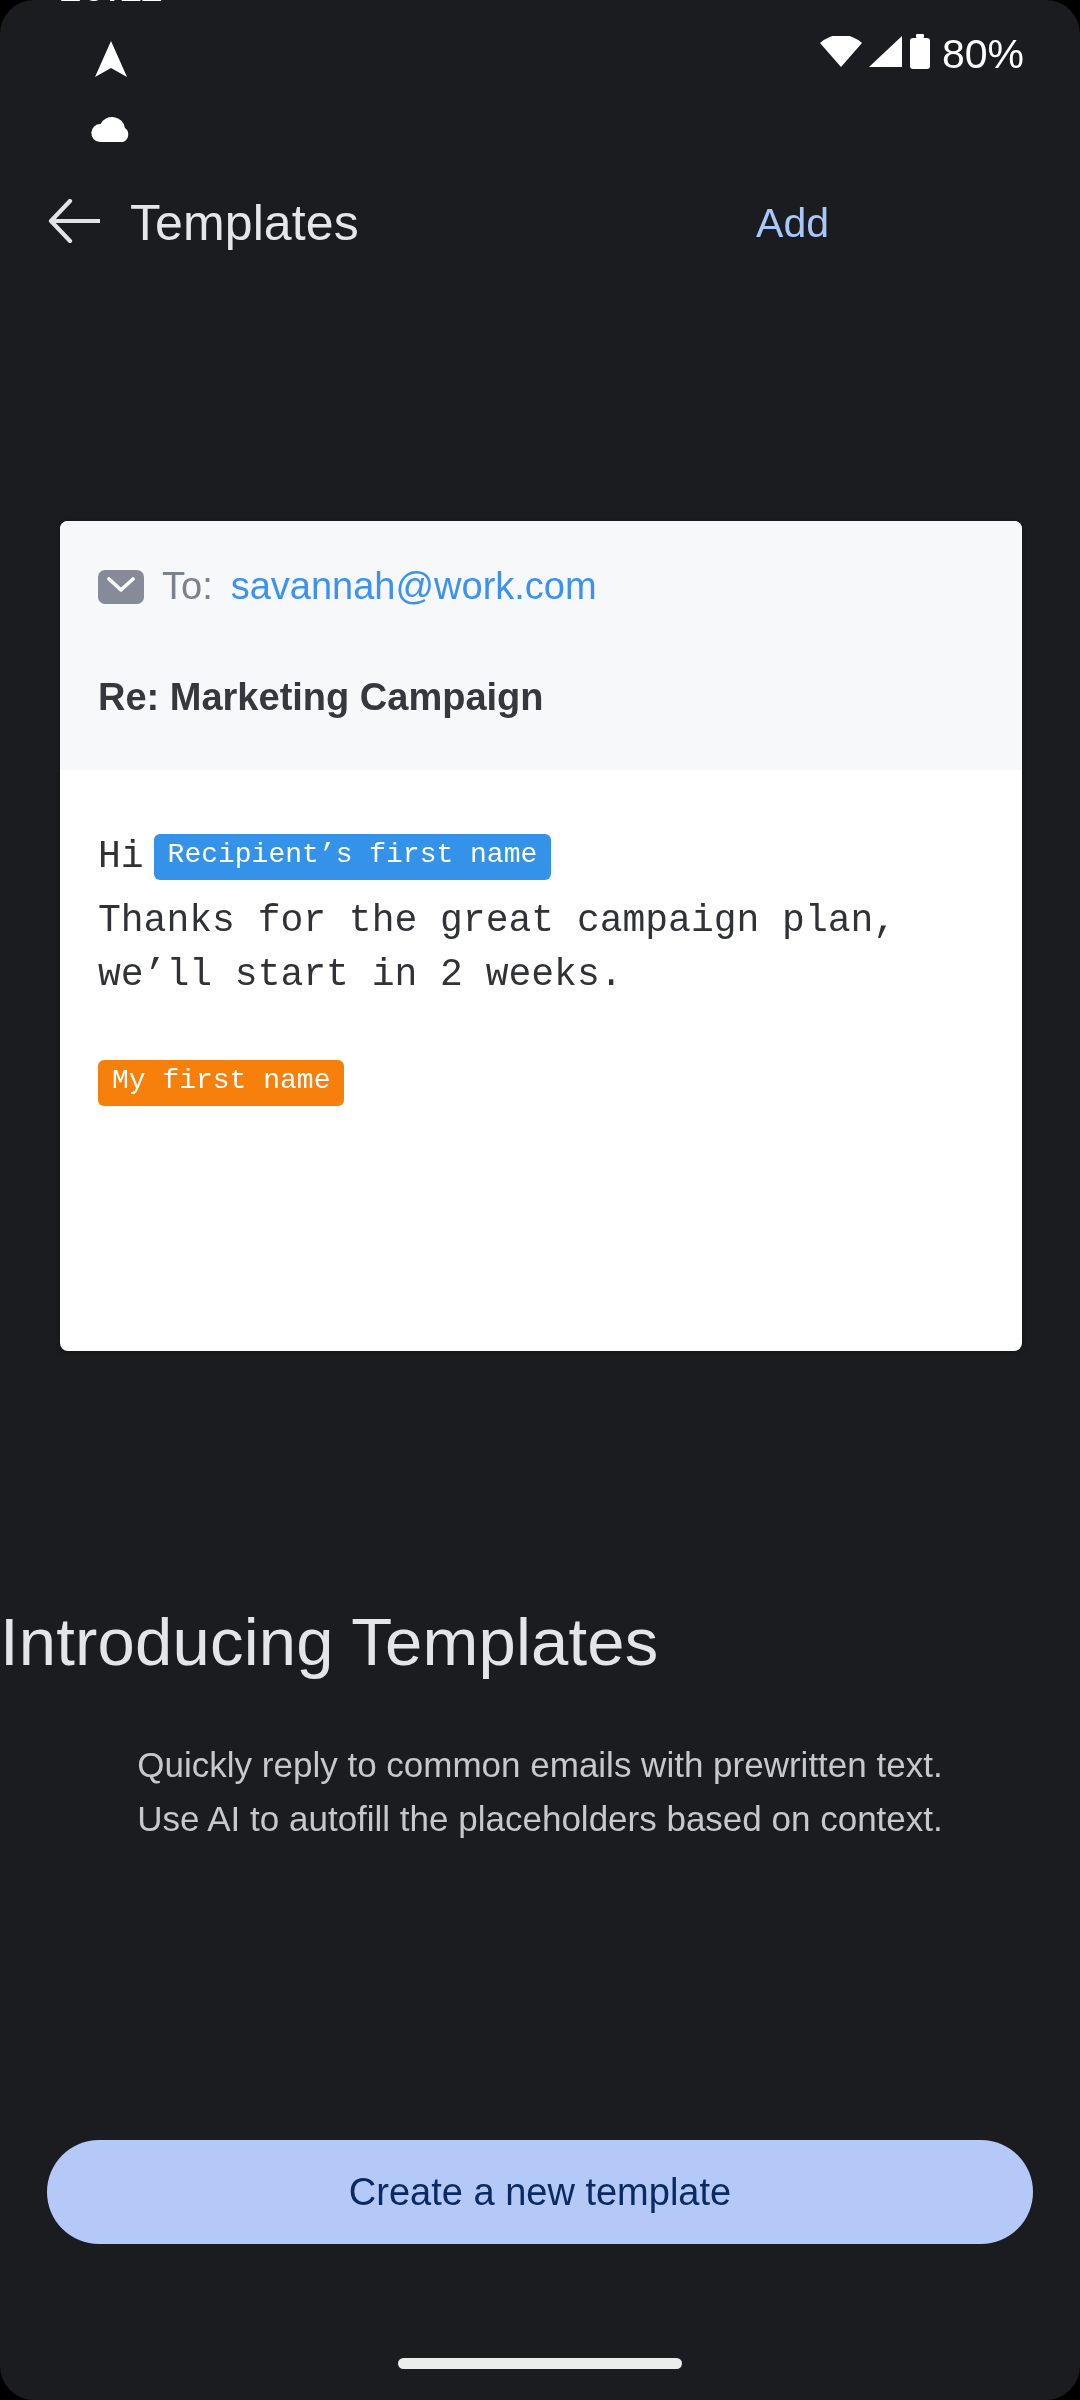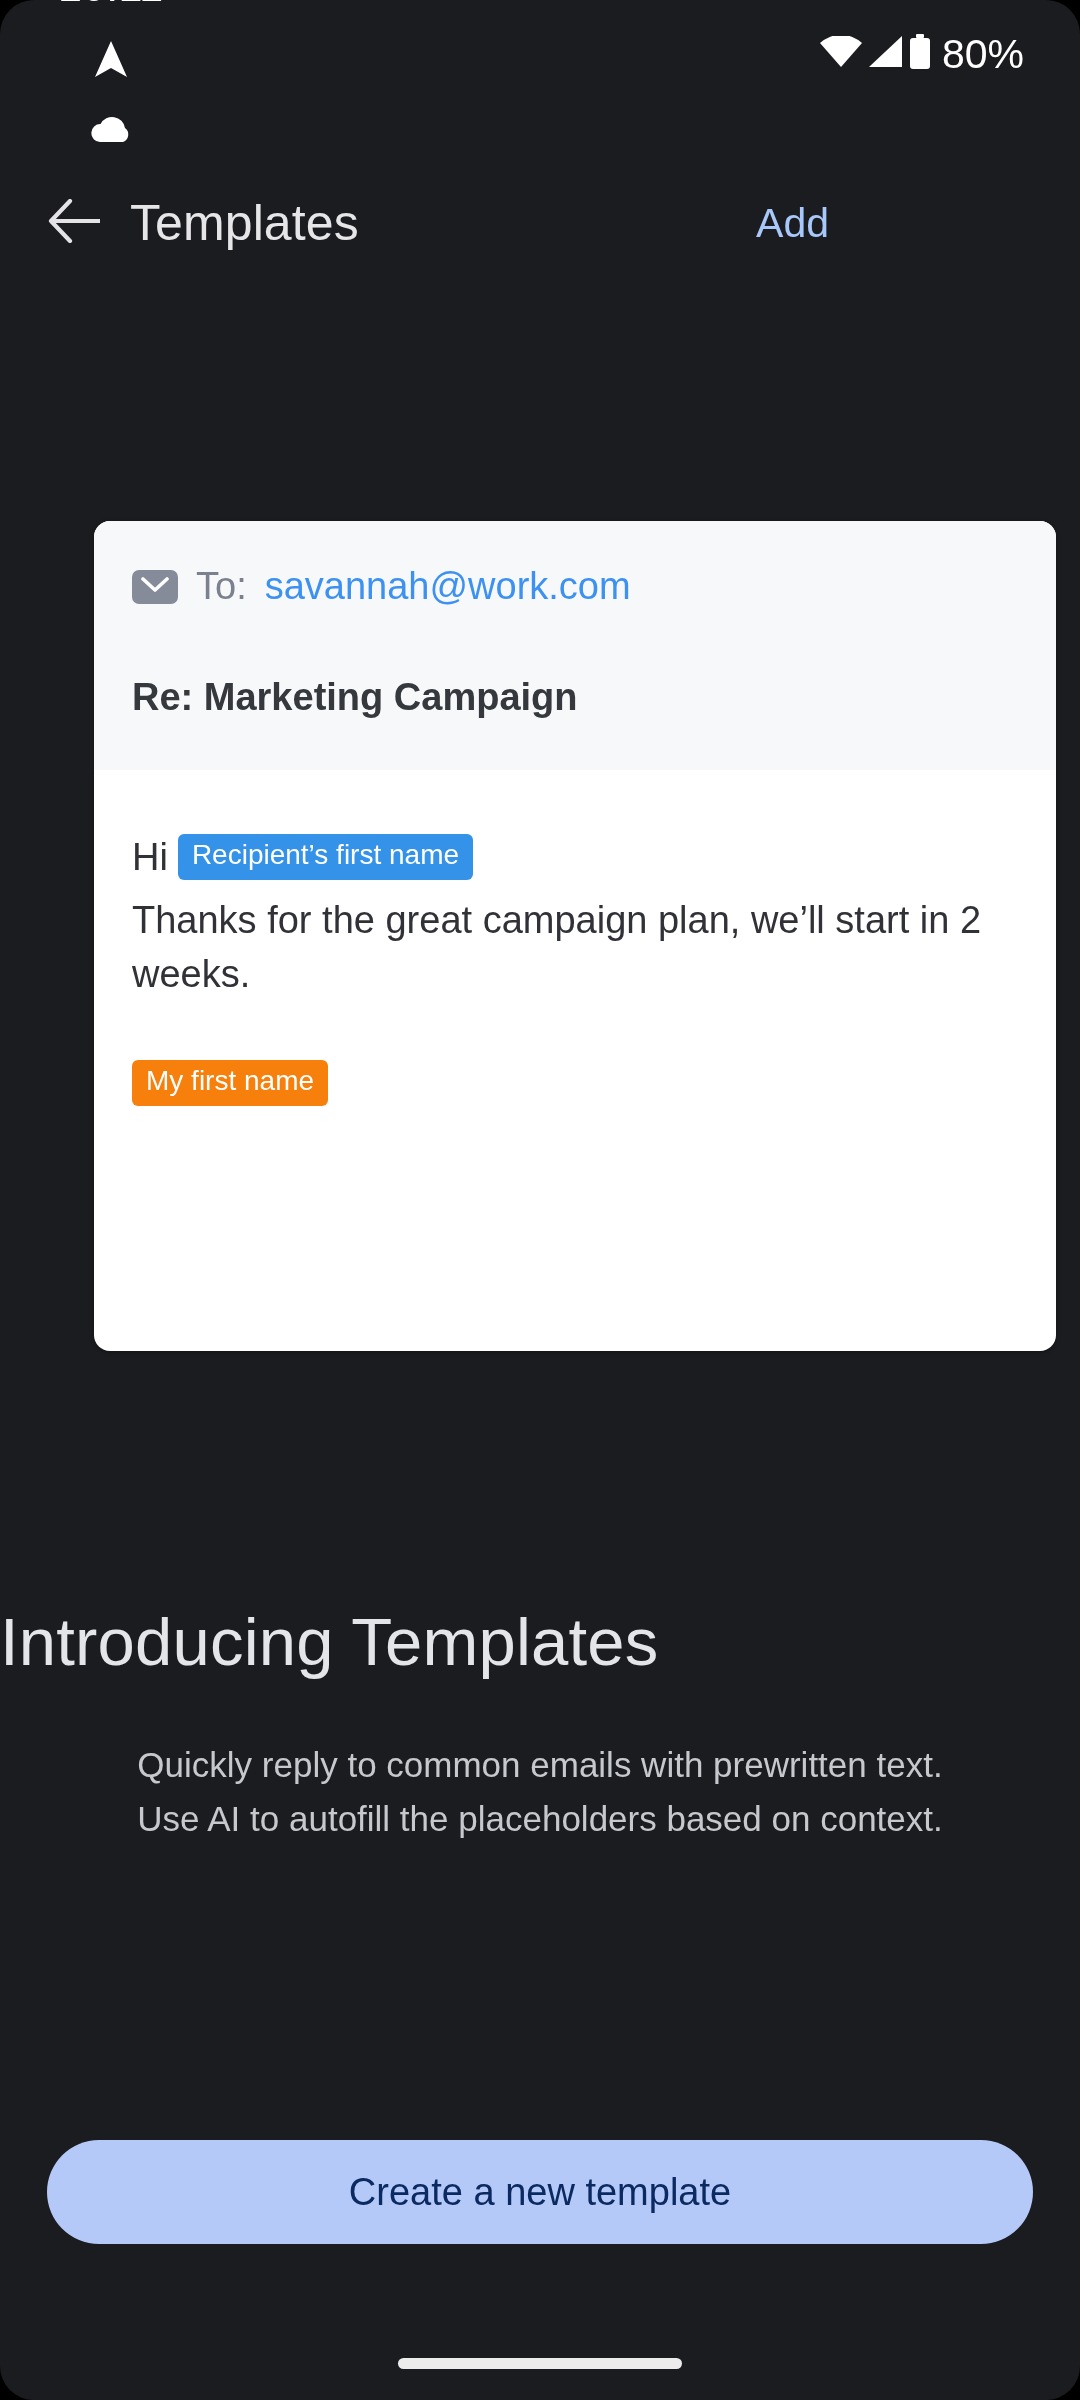--- a/index.html
+++ b/index.html
@@ -46,39 +46,38 @@
     color:#E6E6E8; font-size:50px; margin-left:8px; letter-spacing:0.1px;
   }
   .appbar-action {
     margin-left:auto; margin-right:46px;
     color:#A8C7FA; font-size:41px; padding:14px 10px;
   }
 
   
   .card {
     position:absolute; left:60px; top:521px; width:962px; height:830px;
-    background:#FFFFFF; border-radius:16px; overflow:hidden;
+    background:#FFFFFF; border-radius:8px; overflow:hidden;
     box-shadow:0 1px 4px rgba(0,0,0,0.35);
-    margin-left:34px;
   }
   .card-header {
     background:#F7F8FA; height:249px; padding:44px 38px 0 38px;
   }
   .to-row { display:flex; align-items:center; gap:18px; }
   .envelope {
     width:46px; height:34px; background:#868B99; border-radius:7px;
     display:flex; align-items:flex-start; justify-content:center;
     padding-top:7px; flex:0 0 auto;
   }
   .to-label { color:#7C8190; font-size:38px; }
   .to-email { color:#3D91F0; font-size:38px; }
   .card-subject {
     margin-top:68px; color:#35383D; font-size:38px; font-weight:bold;
   }
-  .card-body { padding:64px 38px 0 38px; background:#FFFFFF; }
+  .card-body { padding:64px 38px 0 38px; background:#FFFFFF;font-family:Liberation Mono, monospace; }
   .body-line1 { display:flex; align-items:center; gap:10px; flex-wrap:wrap; }
   .body-text { color:#303237; font-size:38px; line-height:1.22; }
   .chip {
     display:inline-block; color:#FFFFFF; font-size:28px;
     padding:6px 14px 10px 14px; border-radius:6px; line-height:1.05;
   }
   .chip-blue { background:#3492E8; }
   .chip-orange { background:#F77F0C; margin-top:58px; }
   .body-para { margin-top:14px; color:#303237; font-size:38px; line-height:1.42; }
 

